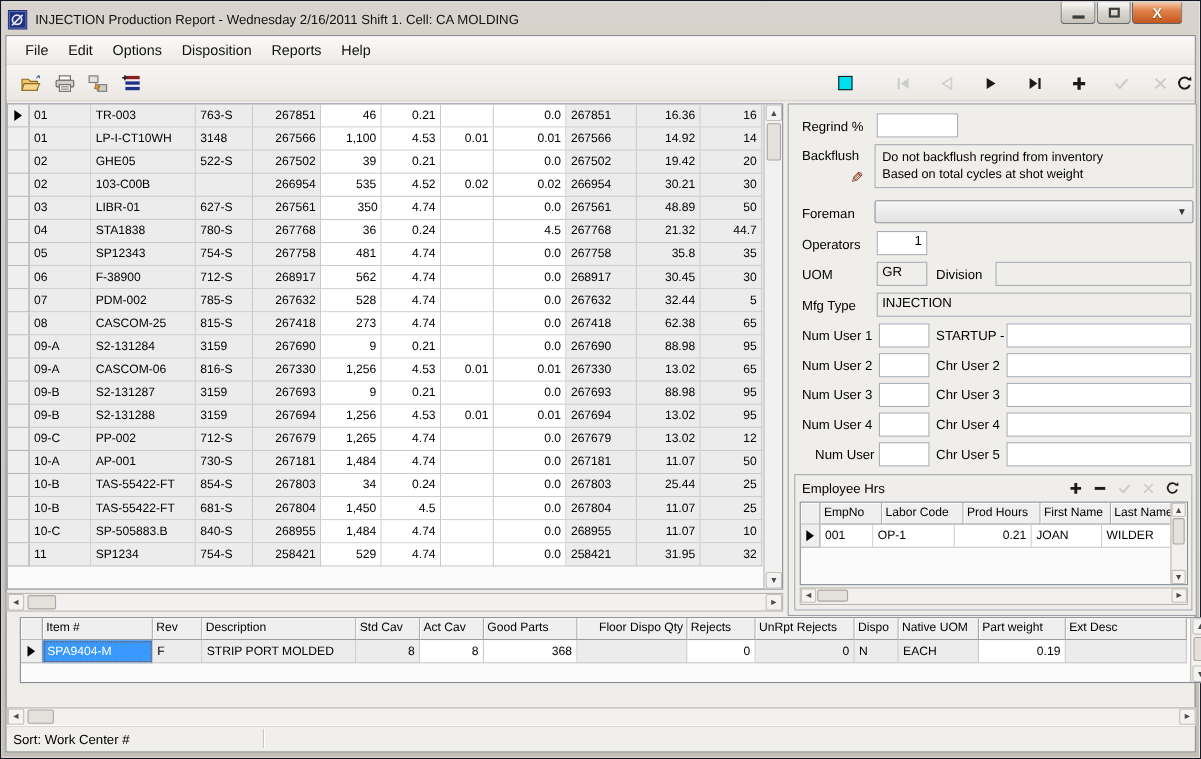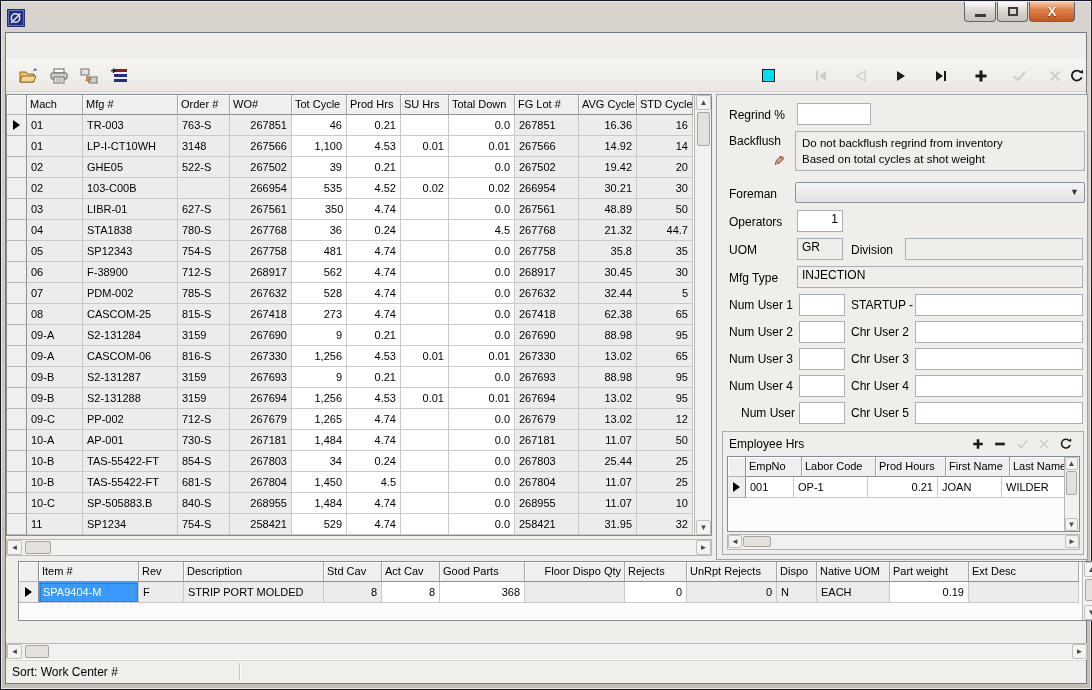--- a/index.html
+++ b/index.html
@@ -71,35 +71,44 @@
 
 <div class="frame">
 
   <div class="titlebar">
     <svg class="appicon" viewBox="0 0 18 18">
       <rect x="0" y="0" width="18" height="18" fill="#20307c"></rect>
       <rect x="1.5" y="1.5" width="15" height="15" fill="none" stroke="#5a6fb6" stroke-width="1"></rect>
       <circle cx="8.5" cy="9" r="4.2" fill="none" stroke="#dfe4f2" stroke-width="1.6"></circle>
       <line x1="4" y1="14" x2="13.5" y2="4.5" stroke="#dfe4f2" stroke-width="1.6"></line>
     </svg>
+    <span class="title">INJECTION Production Report - Wednesday 2/16/2011 Shift 1. Cell: CA MOLDING</span>
     <div class="winbtns">
       <div class="wbtn min">
           <div class="glyph-min"></div>
         </div>
       <div class="wbtn max">
           <div class="glyph-max"></div>
         </div>
       <div class="wbtn close">
           <span class="glyph-close">X</span>
         </div>
     </div>
   </div>
 
   <div class="client">
 
+    <div class="menubar">
+        <span class="menu-item">File</span>
+        <span class="menu-item">Edit</span>
+        <span class="menu-item">Options</span>
+        <span class="menu-item">Disposition</span>
+        <span class="menu-item">Reports</span>
+        <span class="menu-item">Help</span>
+      </div>
 
     <div class="toolbar">
       <div class="tbl" style="left:10px;">
         <div class="tbtn">
           <svg width="20" height="16" viewBox="0 0 20 16">
             <path d="M1 4h6l1.5 2H15v8H1z" fill="#f0c36a" stroke="#8a6a20"></path>
             <path d="M3 8h14l-2.5 6H1z" fill="#f6d68c" stroke="#8a6a20"></path>
             <path d="M14 3l3-2m0 0l-2 .2m2-.2l-.2 2" stroke="#3a6ab0" fill="none"></path>
           </svg>
         </div>
@@ -169,34 +178,20 @@
       <div class="navbtn" style="left:1062px">
         <svg width="16" height="16" viewBox="0 0 16 16">
           <path d="M12.6 9.2a5 5 0 1 1-1-5" fill="none" stroke="#1a1a1a" stroke-width="1.8"></path>
           <path d="M13.8 1.5l.3 4-3.8-.8z" fill="#1a1a1a"></path>
         </svg>
       </div>
     </div>
 
     <div class="grid" id="main-grid" style="left:0;top:61px;width:706px;height:442px;">
       <div id="main-grid-body">
-          <div class="gr ghead">
-            <div class="gh ind" style="width: 20px;"></div>
-            <div class="gh a-l" style="width: 56px;">Mach</div>
-            <div class="gh a-l" style="width: 95px;">Mfg #</div>
-            <div class="gh a-l" style="width: 52px;">Order #</div>
-            <div class="gh a-l" style="width: 62px;">WO#</div>
-            <div class="gh a-l" style="width: 55px;">Tot Cycle</div>
-            <div class="gh a-l" style="width: 54px;">Prod Hrs</div>
-            <div class="gh a-l" style="width: 48px;">SU Hrs</div>
-            <div class="gh a-l" style="width: 66px;">Total Down</div>
-            <div class="gh a-l" style="width: 64px;">FG Lot #</div>
-            <div class="gh a-l" style="width: 58px;">AVG Cycle</div>
-            <div class="gh a-l" style="width: 56px;">STD Cycle</div>
-          </div>
           <div class="gr">
             <div class="ind" style="width: 20px;">
               <div class="tri"></div>
             </div>
             <div class="gc gray a-l" style="width: 56px;">01</div>
             <div class="gc gray a-l" style="width: 95px;">TR-003</div>
             <div class="gc gray a-l" style="width: 52px;">763-S</div>
             <div class="gc gray a-r" style="width: 62px;">267851</div>
             <div class="gc white a-r" style="width: 55px;">46</div>
             <div class="gc white a-r" style="width: 54px;">0.21</div>

